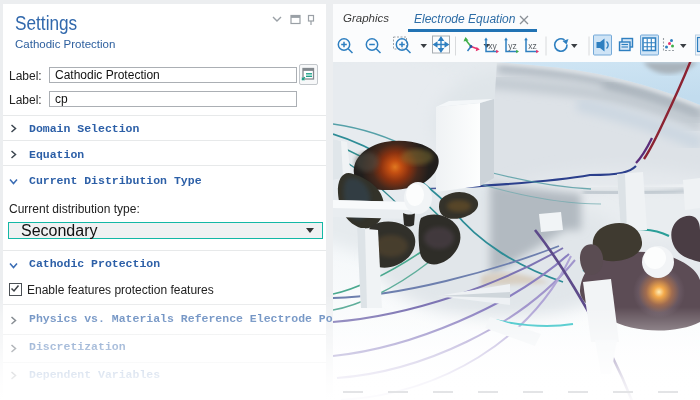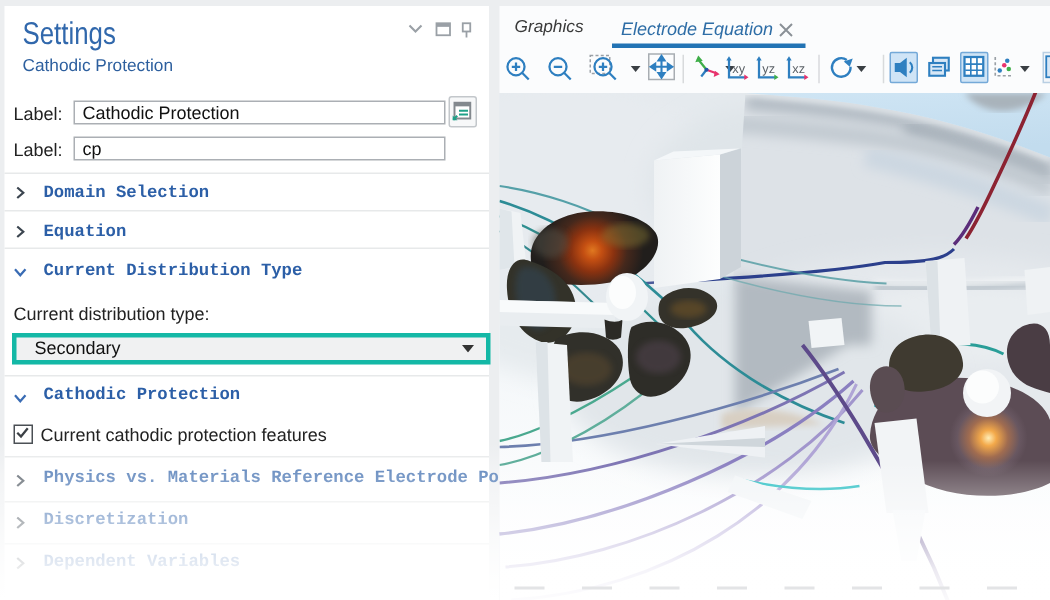--- a/index.html
+++ b/index.html
@@ -62,37 +62,37 @@
   </svg>
 <div class="sect" style="left:29px;top:148px">Equation</div>
 
 <div class="divline" style="top:165px"></div>
 <svg class="chev" style="left:9px;top:177px" viewBox="0 0 9 9">
     <path d="M1 2.5 L4.5 6.5 L8 2.5" fill="none" stroke="#3a6cb4" stroke-width="1.5"></path>
   </svg>
 <div class="sect" style="left:29px;top:174px">Current Distribution Type</div>
 
 <div class="abs lab" style="left:9px;top:202px">Current distribution type:</div>
-<div class="abs" style="left:8px;top:222px;width:301px;height:15px;background:#f0f1f2;border:3px solid #14b8a6;font-size:12px;color:#111;line-height:15px;padding-left:12px">Secondary
+<div class="abs" style="left:8px;top:222px;width:301px;height:15px;background:#f0f1f2;border:1px solid #14b8a6;font-size:16px;color:#111;line-height:15px;padding-left:12px">Secondary
   <svg style="position:absolute;right:8px;top:5px" width="8" height="5" viewBox="0 0 8 5">
       <path d="M0 0 H8 L4 5 Z" fill="#333"></path>
     </svg>
 </div>
 
 <div class="divline" style="top:250px"></div>
 <svg class="chev" style="left:9px;top:261px" viewBox="0 0 9 9">
     <path d="M1 2.5 L4.5 6.5 L8 2.5" fill="none" stroke="#3a6cb4" stroke-width="1.5"></path>
   </svg>
 <div class="sect" style="left:29px;top:257px">Cathodic Protection</div>
 
 <div class="abs" style="left:9px;top:283px;width:11px;height:11px;border:1.5px solid #4a4f54;background:#fff"></div>
 <svg class="abs" style="left:10px;top:284px" width="10" height="9" viewBox="0 0 10 9">
     <path d="M1.5 4.5 L4 7 L8.5 1.5" fill="none" stroke="#3c4146" stroke-width="1.5"></path>
   </svg>
-<div class="abs lab" style="left:27px;top:283px">Current cathodic protection features</div>
+<div class="abs lab" style="left:27px;top:283px">Enable features protection features</div>
 
 <div class="divline" style="top:304px"></div>
 <svg class="chev" style="left:9px;top:316px" viewBox="0 0 9 9">
     <path d="M2.5 1 L6.5 4.5 L2.5 8" fill="none" stroke="#3c4650" stroke-width="1.5"></path>
   </svg>
 <div class="sect" style="left:29px;top:312px">Physics vs. Materials Reference Electrode Potential</div>
 
 <div class="divline" style="top:334px"></div>
 <svg class="chev" style="left:9px;top:344px" viewBox="0 0 9 9">
     <path d="M2.5 1 L6.5 4.5 L2.5 8" fill="none" stroke="#3c4650" stroke-width="1.5"></path>

